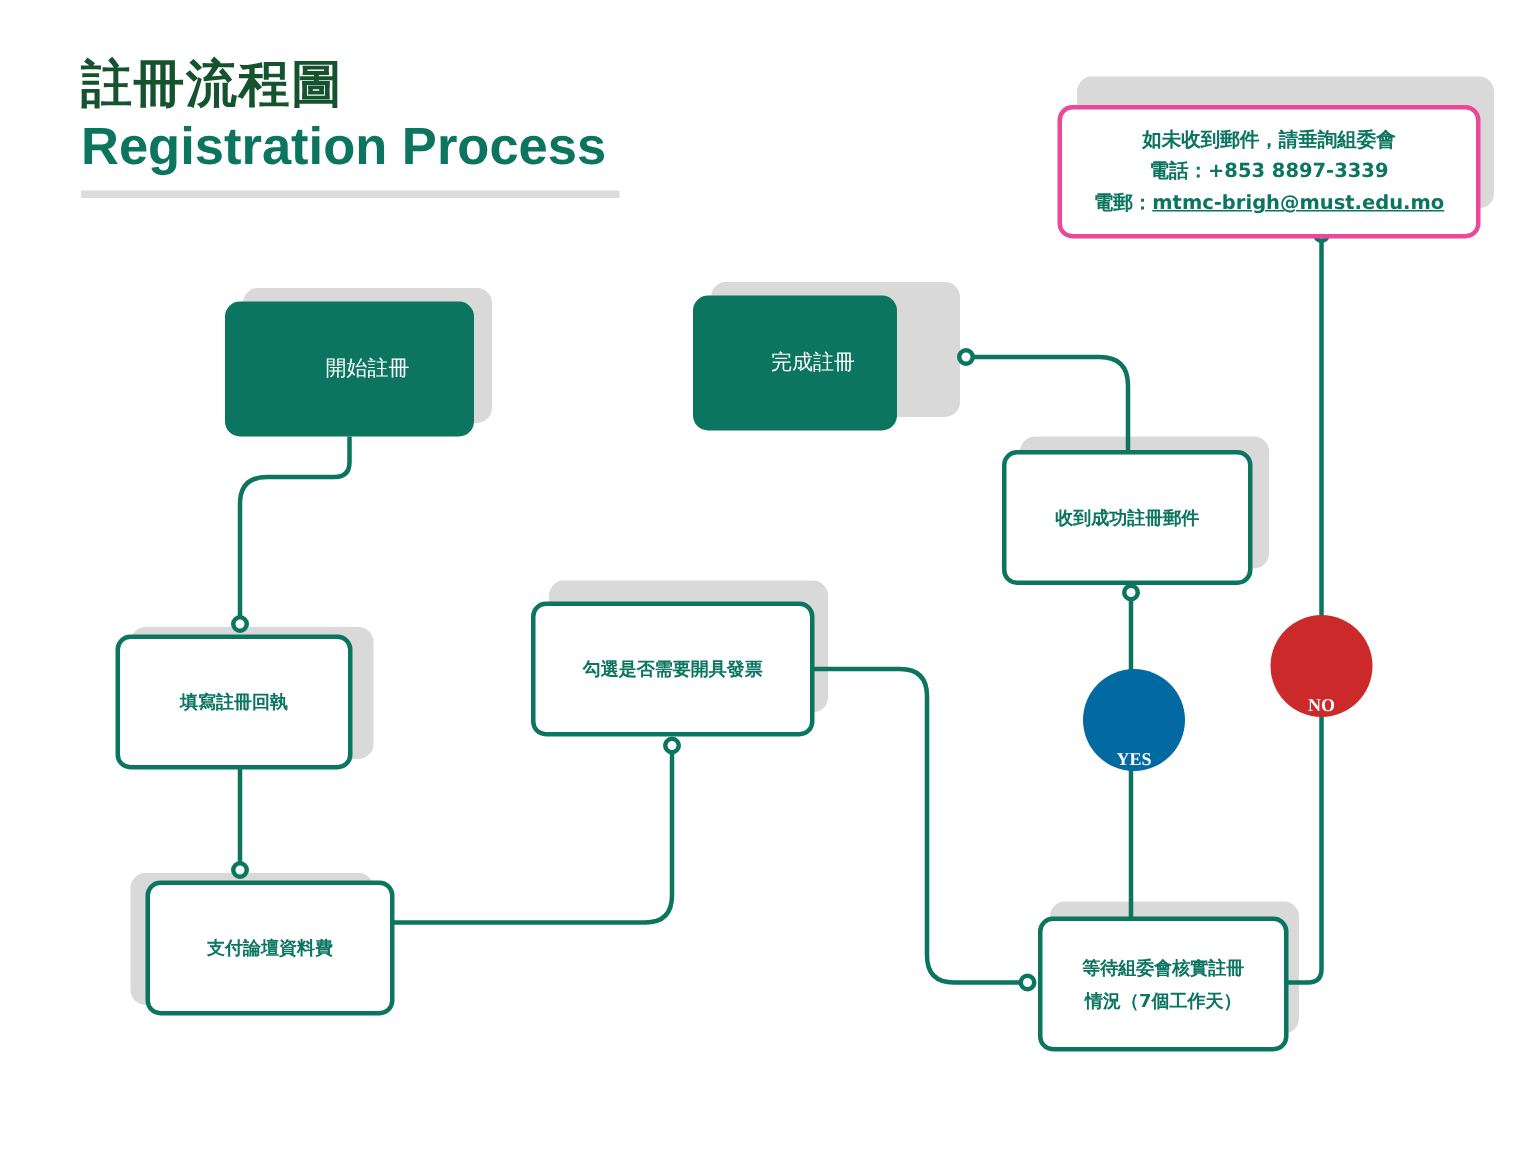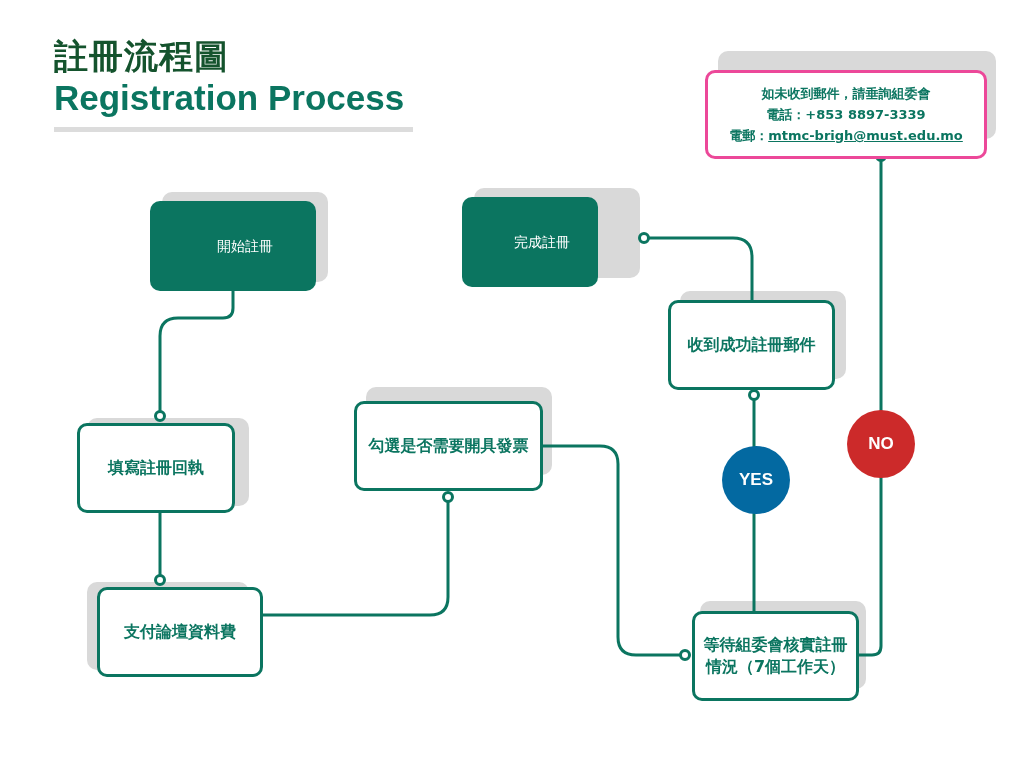--- a/index.html
+++ b/index.html
@@ -22,28 +22,28 @@
     position: absolute; left: 54px; top: 127px; width: 359px; height: 5px;
     background: #dcdcdc;
   }
   svg.connectors { position: absolute; left: 0; top: 0; }
   .shadow {
     position: absolute; background: #d9d9d9; border-radius: 10px;
   }
   .node {
     position: absolute; box-sizing: border-box; border-radius: 10px;
     display: flex; align-items: center; justify-content: center; text-align: center;
-    font-size: 16px; font-weight: bold; color: #0b7560; line-height: 22px;
+    font-size: 12px; font-weight: bold; color: #0b7560; line-height: 22px;
   }
   .node.outline { background: #fff; border: 3px solid #0b7560; }
   .node.filled { background: #0b7560; color: #ffffff; font-weight: normal; font-size: 14px; padding-left: 24px; }
   .circle {
     position: absolute; border-radius: 50%;
-    display: flex; align-items: center; justify-content: center;
-    font-family: Liberation Sans, sans-serif; font-weight: bold; font-size: 17px; color: #fff;
+    display: flex; align-items: flex-end; justify-content: center;
+    font-family: Liberation Serif, serif; font-weight: bold; font-size: 12px; color: #fff;
   }
   .contact {
     position: absolute; left: 705px; top: 70px; width: 282px; height: 89px;
     box-sizing: border-box; background: #fff; border: 3px solid #ec4899; border-radius: 10px;
     display: flex; flex-direction: column; align-items: center; justify-content: center;
     font-size: 13px; font-weight: bold; color: #0b7560; line-height: 21px;
   }
   .contact a { color: #0b7560; text-decoration: underline; }
 </style>
 </head>

